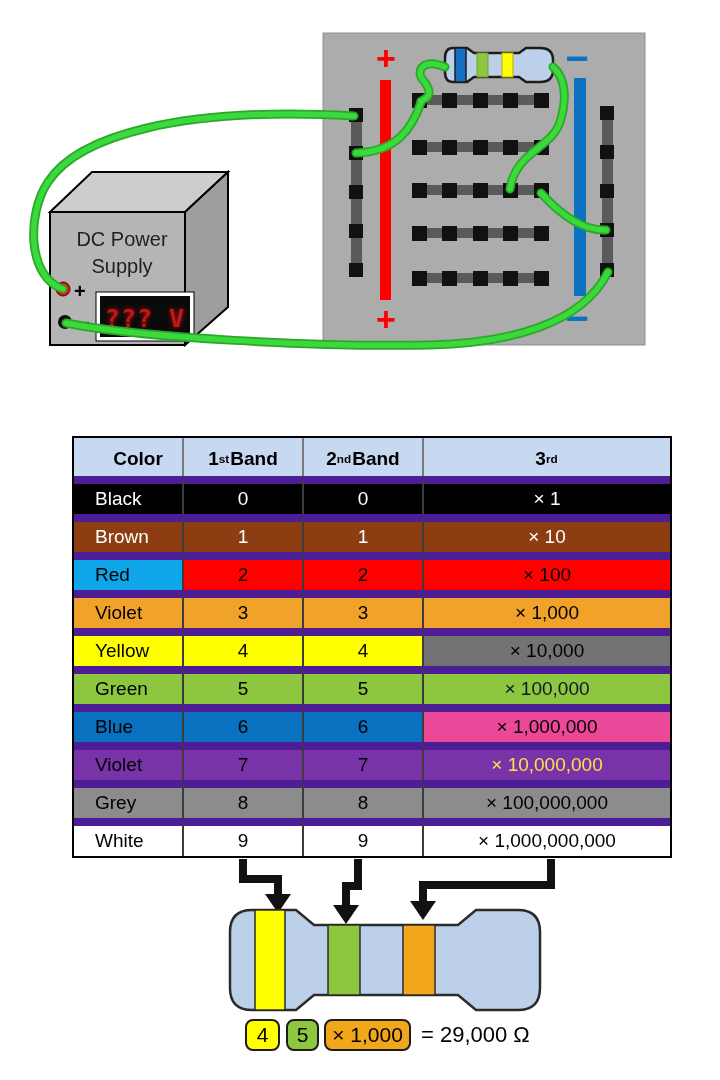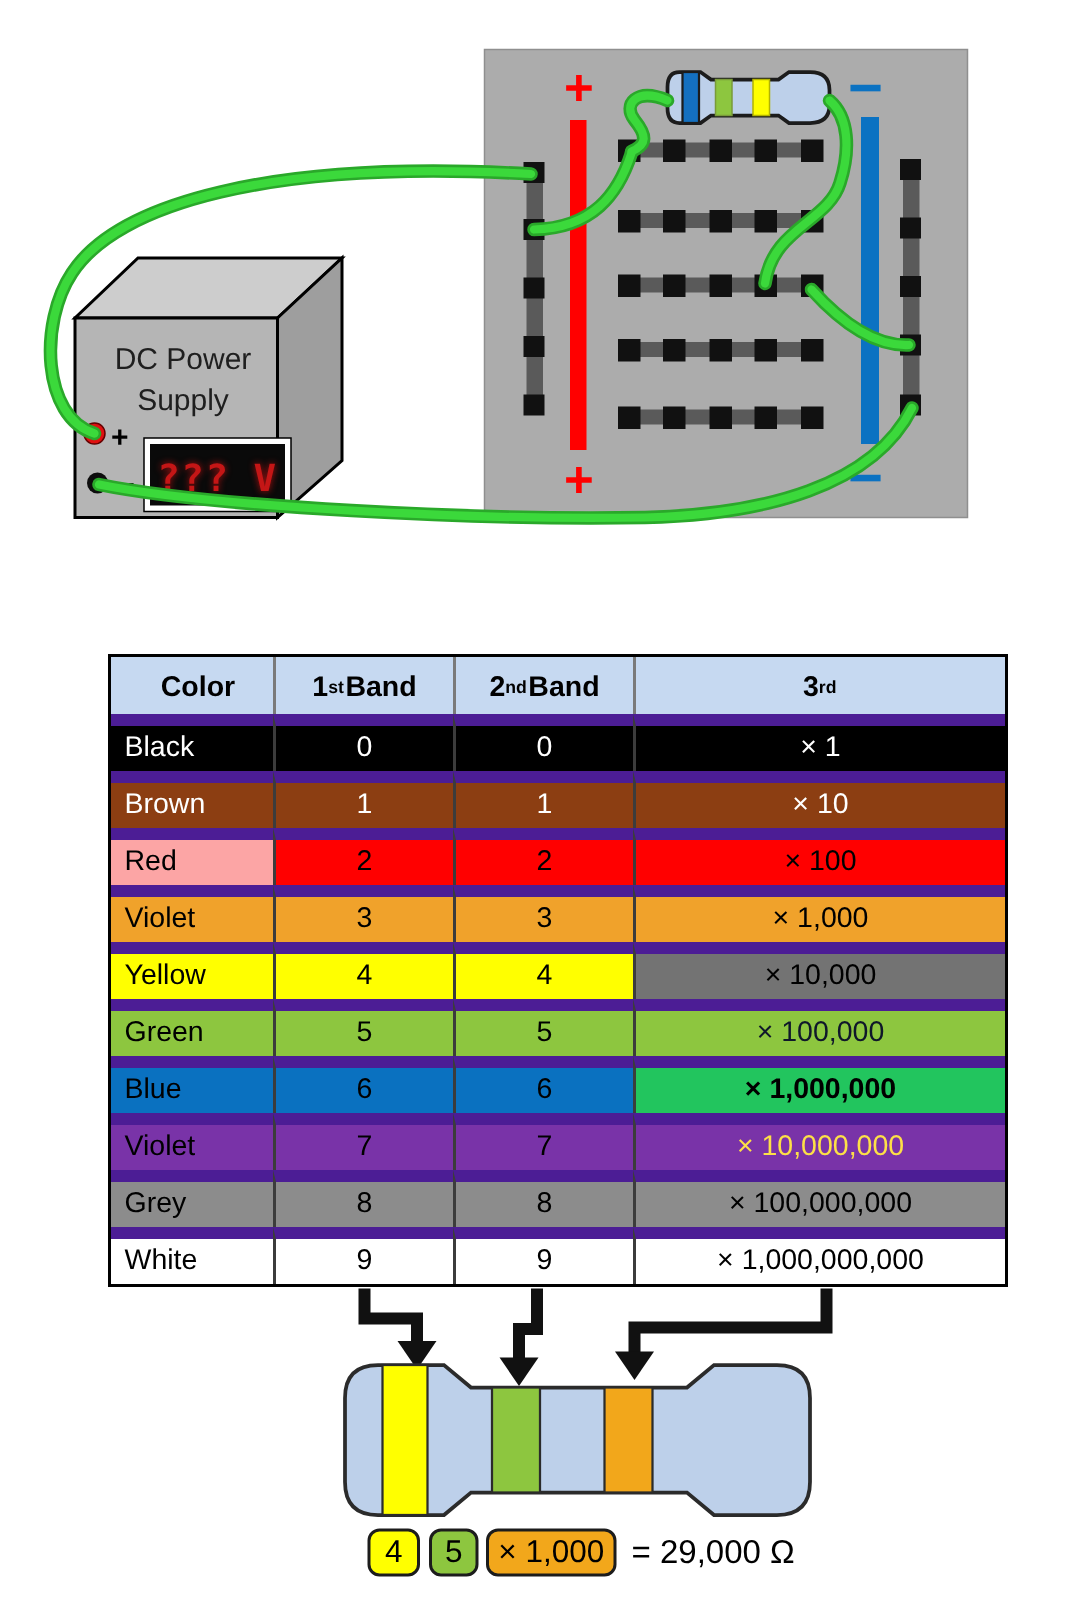--- a/index.html
+++ b/index.html
@@ -11,21 +11,21 @@
   .color-table{
     position:absolute;left:72px;top:436px;width:596px;
     display:grid;grid-template-columns:108px 120px 120px 248px;
     grid-auto-rows:38px;border:2px solid #000;box-sizing:content-box;
     font-size:19px;
   }
   .tr{display:contents;}
   .cell{display:flex;align-items:center;justify-content:center;
         border-left:2px solid #3c3c3c;border-top:8px solid #4c1d95;
         box-sizing:border-box;white-space:nowrap;}
-  .cell:nth-child(1){border-left:none;justify-content:flex-start;padding-left:9px;}
+  .cell:nth-child(1){border-left:none;justify-content:flex-start;padding-left:21px;}
   .hrow .cell{height:42px;background:var(--header_bg);font-weight:bold;
               border-top:none;border-left:2px solid #7a7a7a;justify-content:center;color:#000;}
   .hrow .cell:nth-child(1){border-left:none;}
   .hrow sup{font-size:0.62em;line-height:0;margin-right:1px;}
 
   
   .chip{position:absolute;display:flex;align-items:center;justify-content:center;
         border:2px solid #1c1c1c;border-radius:8px;font-size:21px;color:#000;height:32px;box-sizing:border-box;}
   #chip1{left:245px;top:1019px;width:35px;background:var(--band_yellow);}
   #chip2{left:286px;top:1019px;width:33px;background:var(--band_green);}
@@ -187,21 +187,21 @@
     </div>
 
     <div class="tr">
       <div class="cell" style="background: rgb(140, 62, 18); color: rgb(255, 255, 255);">Brown</div>
       <div class="cell" style="background: rgb(140, 62, 18); color: rgb(255, 255, 255);">1</div>
       <div class="cell" style="background: rgb(140, 62, 18); color: rgb(255, 255, 255);">1</div>
       <div class="cell" style="background: rgb(140, 62, 18); color: rgb(255, 255, 255);">× 10</div>
     </div>
 
     <div class="tr">
-      <div class="cell" style="background: #fca5a5; color: rgb(0, 0, 0);">Red</div>
+      <div class="cell" style="background: #0ea5e9; color: rgb(0, 0, 0);">Red</div>
       <div class="cell" style="background: rgb(255, 0, 0); color: rgb(0, 0, 0);">2</div>
       <div class="cell" style="background: rgb(255, 0, 0); color: rgb(0, 0, 0);">2</div>
       <div class="cell" style="background: rgb(255, 0, 0); color: rgb(0, 0, 0);">× 100</div>
     </div>
 
     <div class="tr">
       <div class="cell" style="background: rgb(240, 162, 43); color: rgb(0, 0, 0);">Violet</div>
       <div class="cell" style="background: rgb(240, 162, 43); color: rgb(0, 0, 0);">3</div>
       <div class="cell" style="background: rgb(240, 162, 43); color: rgb(0, 0, 0);">3</div>
       <div class="cell" style="background: rgb(240, 162, 43); color: rgb(0, 0, 0);">× 1,000</div>
@@ -218,21 +218,21 @@
       <div class="cell" style="background: rgb(141, 198, 63); color: rgb(0, 0, 0);">Green</div>
       <div class="cell" style="background: rgb(141, 198, 63); color: rgb(0, 0, 0);">5</div>
       <div class="cell" style="background: rgb(141, 198, 63); color: rgb(0, 0, 0);">5</div>
       <div class="cell" style="background: rgb(141, 198, 63); color: #0f172a;">× 100,000</div>
     </div>
 
     <div class="tr">
       <div class="cell" style="background: rgb(10, 113, 192); color: rgb(0, 0, 0);">Blue</div>
       <div class="cell" style="background: rgb(10, 113, 192); color: rgb(0, 0, 0);">6</div>
       <div class="cell" style="background: rgb(10, 113, 192); color: rgb(0, 0, 0);">6</div>
-      <div class="cell" style="background: #22c55e; color: rgb(0, 0, 0); font-weight: bold;">× 1,000,000</div>
+      <div class="cell" style="background: #ec4899; color: rgb(0, 0, 0);">× 1,000,000</div>
     </div>
 
     <div class="tr">
       <div class="cell" style="background: rgb(121, 51, 168); color: rgb(0, 0, 0);">Violet</div>
       <div class="cell" style="background: rgb(121, 51, 168); color: rgb(0, 0, 0);">7</div>
       <div class="cell" style="background: rgb(121, 51, 168); color: rgb(0, 0, 0);">7</div>
       <div class="cell" style="background: rgb(121, 51, 168); color: #fde047;">× 10,000,000</div>
     </div>
 
     <div class="tr">

